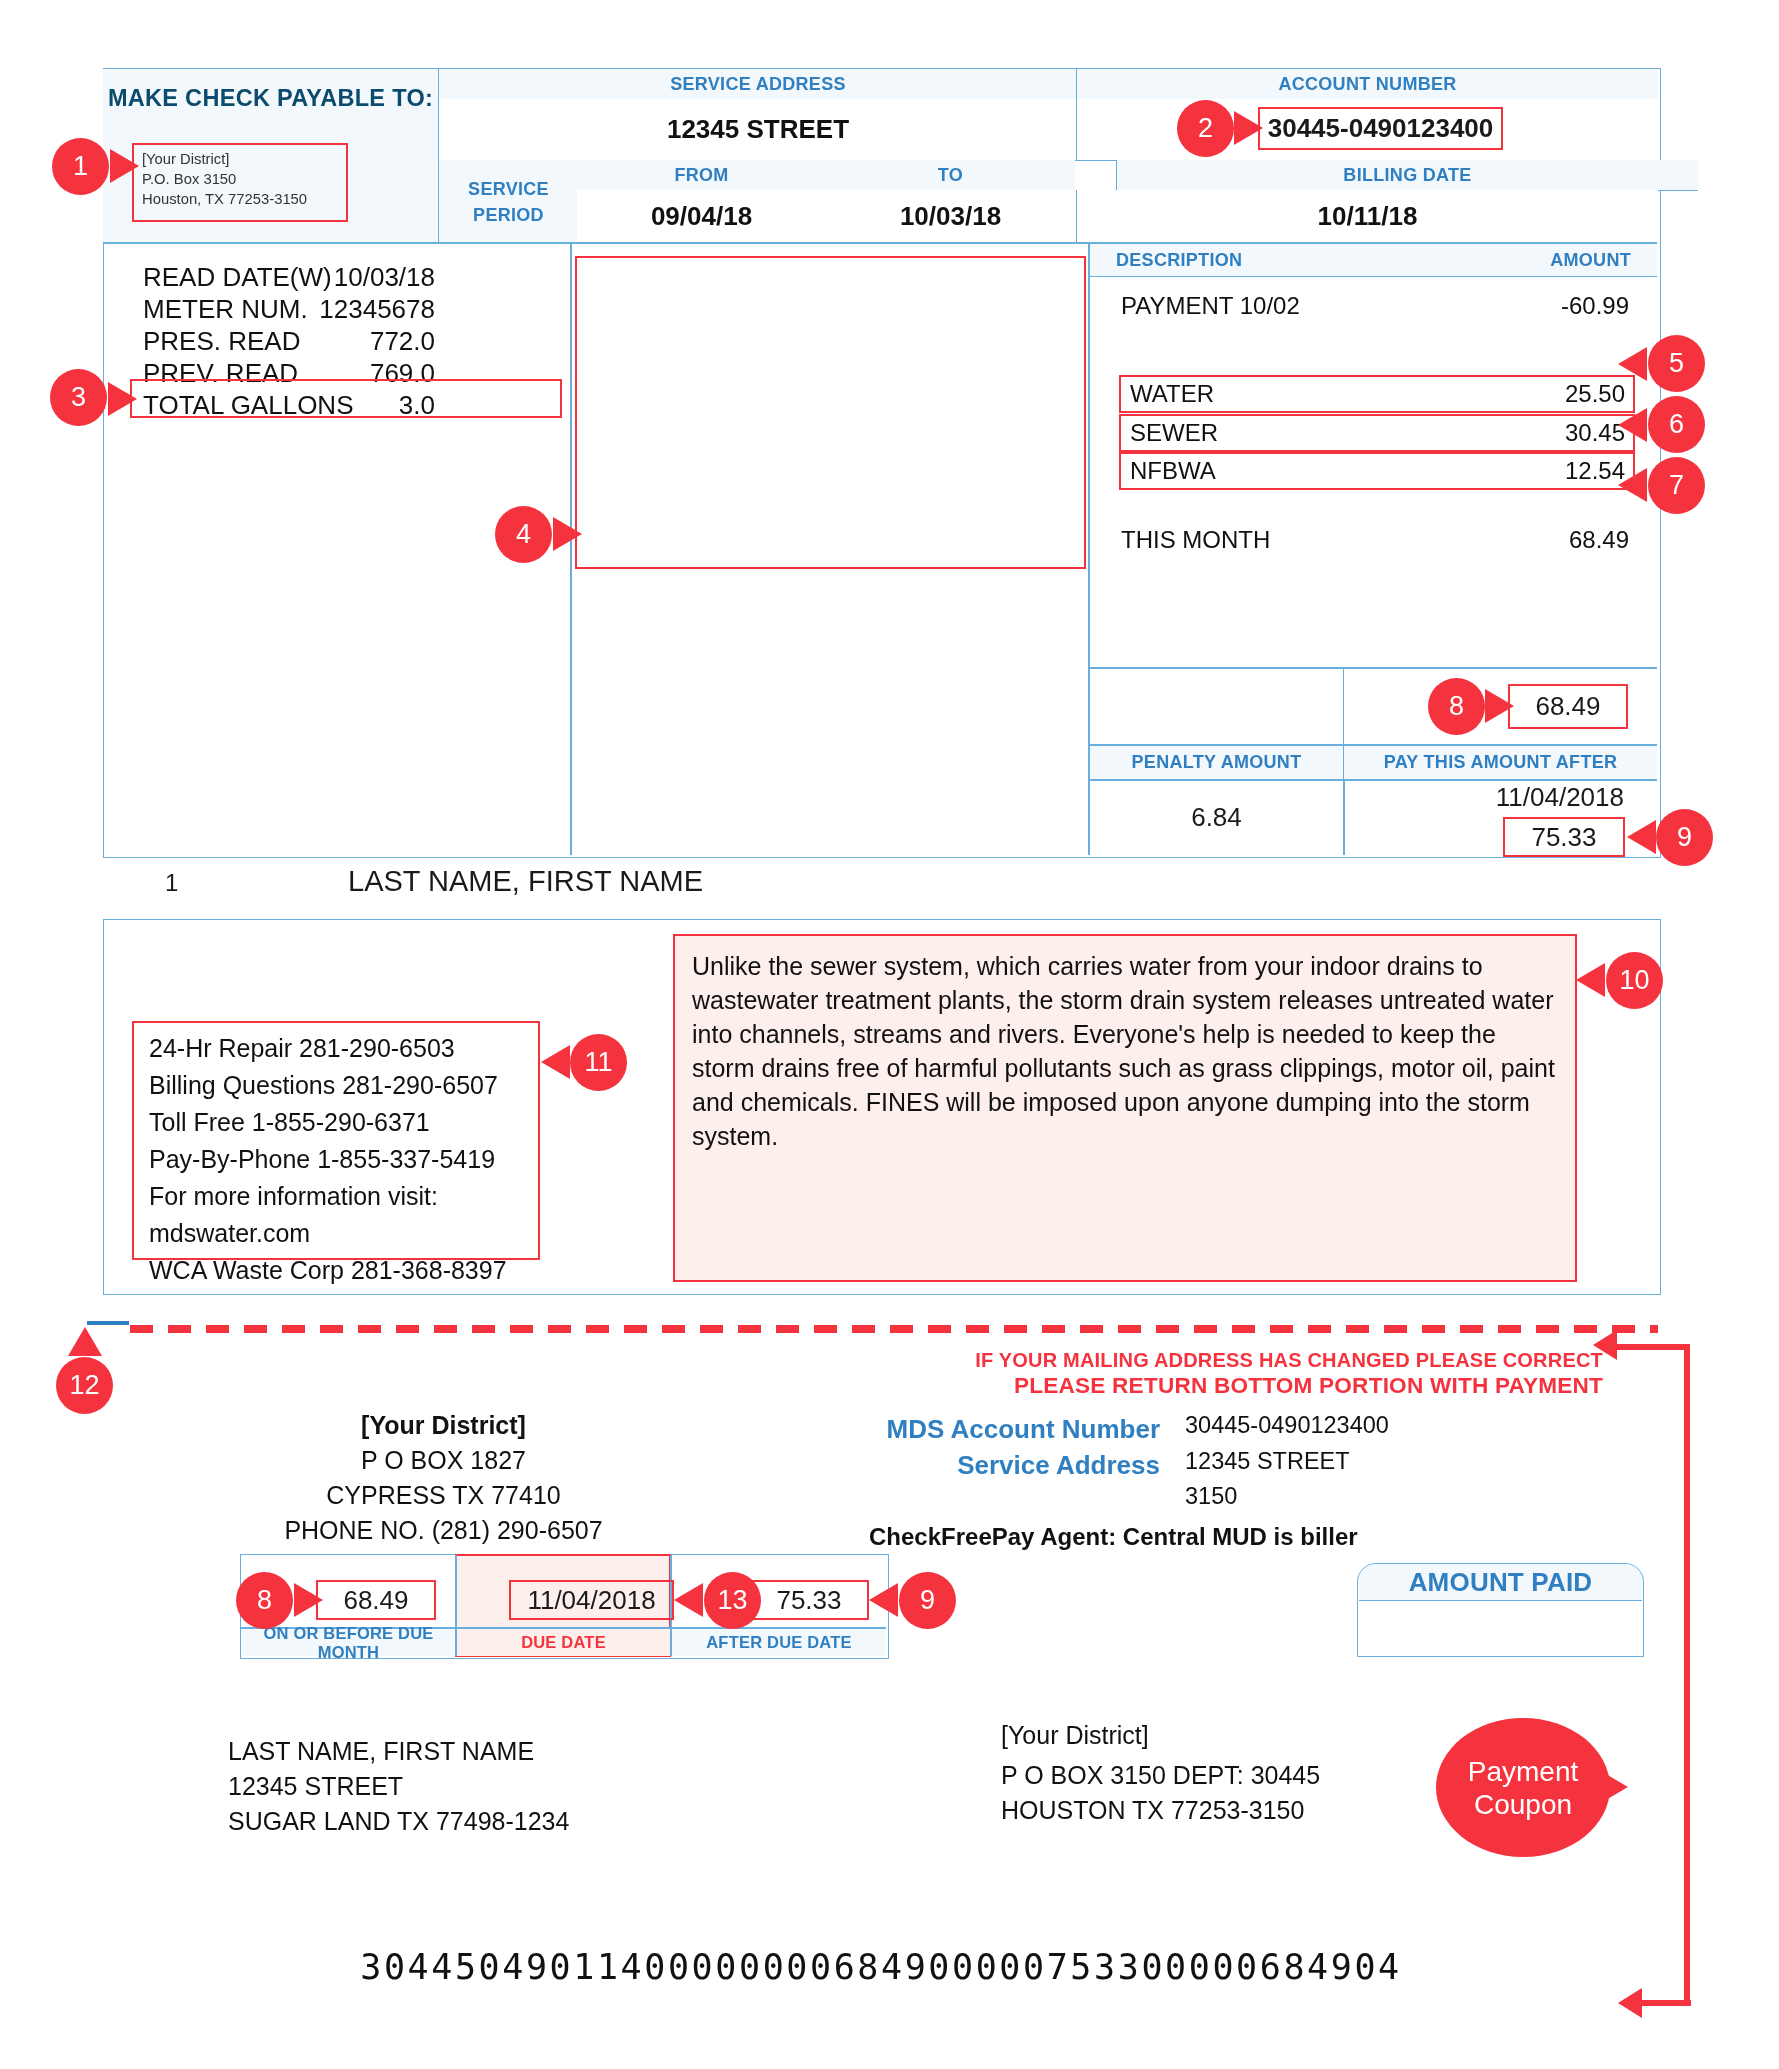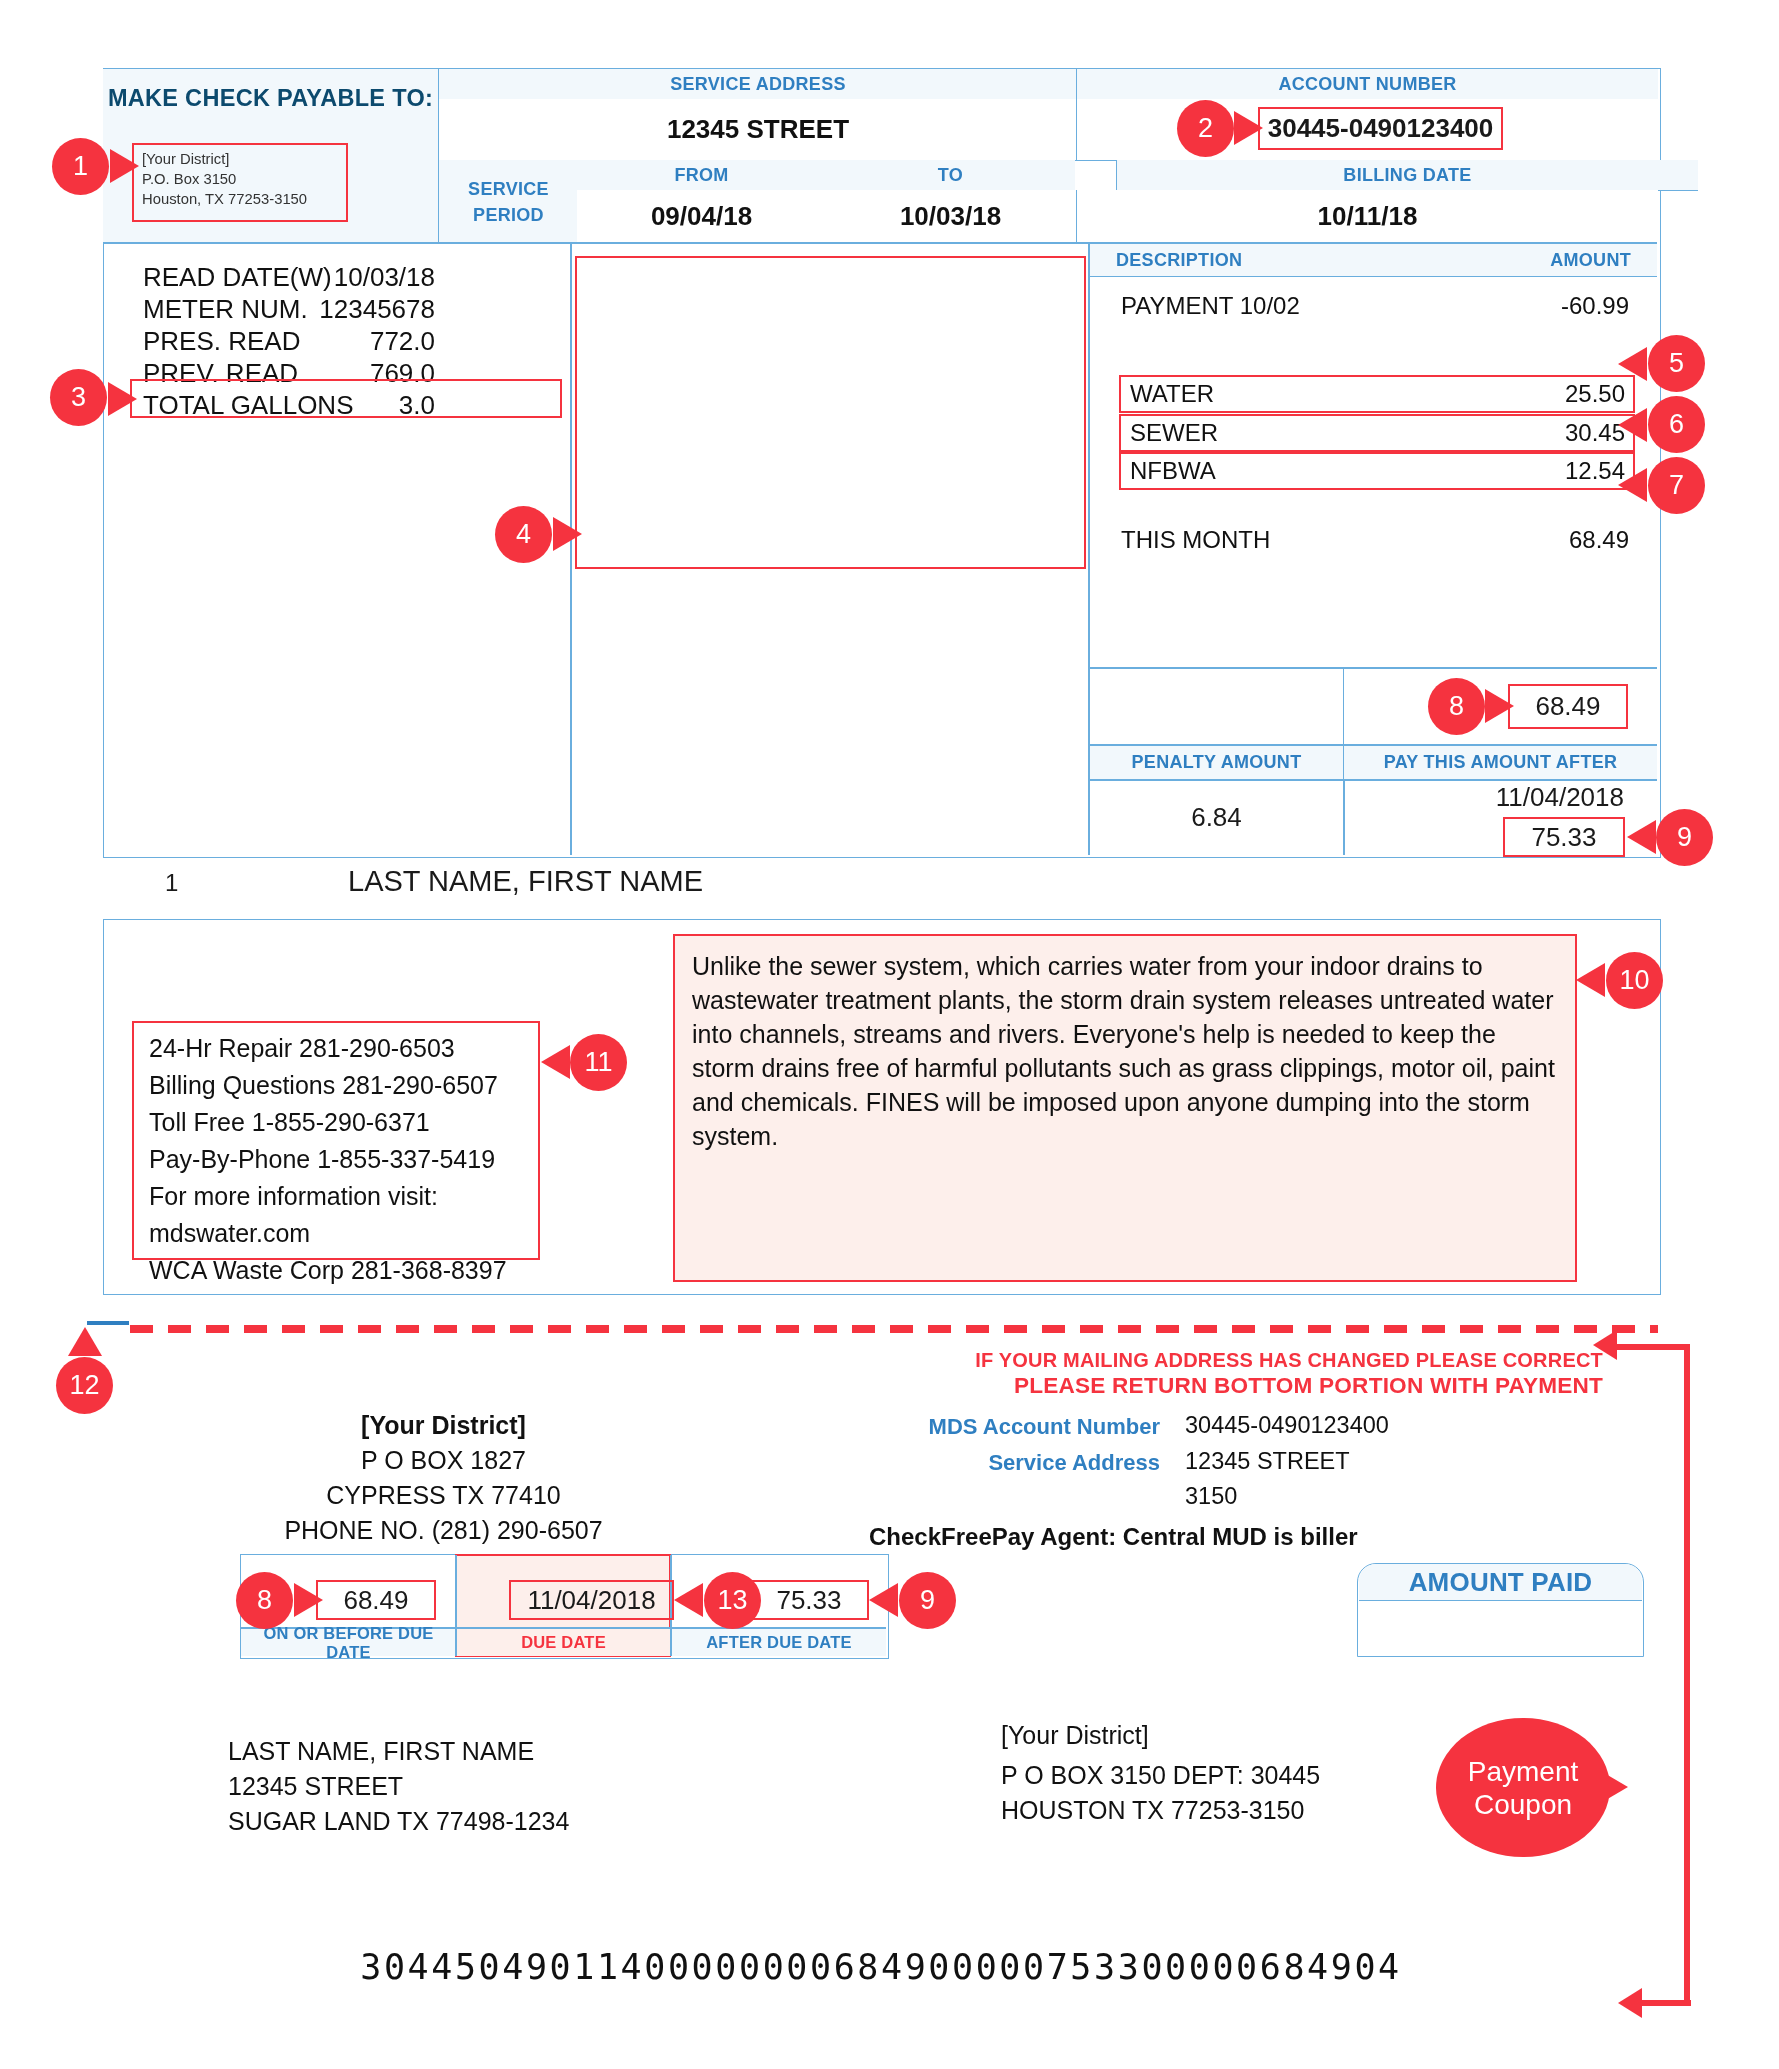--- a/index.html
+++ b/index.html
@@ -67,21 +67,21 @@
   
   .bill-row{display:flex;justify-content:space-between;font-size:24px;line-height:37px;color:#111;}
 
   
   .msg-text{font-size:25px;line-height:34px;color:#111;}
   .contact-line{font-size:25px;line-height:37px;color:#111;}
 
   
   .coupon-note1{color:#f5333f;font-size:20px;font-weight:bold;letter-spacing:0.2px;text-align:right;}
   .coupon-note2{color:#f5333f;font-size:22.6px;font-weight:bold;letter-spacing:0.2px;text-align:right;}
-  .cp-lbl{color:#2f7fc1;font-weight:bold;font-size:22px;text-align:right;}
+  .cp-lbl{color:#2f7fc1;font-weight:bold;font-size:26px;text-align:right;}
   .cp-val{font-size:23.5px;color:#111;}
   .cp-addr{font-size:25px;line-height:35px;color:#111;text-align:center;}
   .cp-addr b{font-weight:bold;}
   .boxlbl{
     color:#2f7fc1;font-weight:bold;font-size:16.5px;text-align:center;
     background:#f2f8fc;letter-spacing:0.2px;
     display:flex;align-items:center;justify-content:center;
   }
   .boxval{display:flex;align-items:center;justify-content:center;font-size:26px;color:#111;}
   .micr{
@@ -377,21 +377,21 @@
 <div class="abs mk-tail tail-l" style="left:674px;top:1583px;"></div>
 <div class="abs marker" style="left:704px;top:1572px;">13</div>
 
 <div class="abs redbox" style="left:749px;top:1580px;width:120px;height:40px;"></div>
 <div class="abs" style="left:749px;top:1580px;width:120px;height:40px;display:flex;align-items:center;justify-content:center;font-size:26px;z-index:31;">75.33</div>
 
 <div class="abs mk-tail tail-l" style="left:869px;top:1583px;"></div>
 <div class="abs marker" style="left:899px;top:1572px;">9</div>
 
 <div class="abs" style="left:241px;top:1627px;width:645px;height:1.7px;background:#6aaede;"></div>
-<div class="abs boxlbl" style="left:241px;top:1629px;width:215px;height:27px;">ON OR BEFORE DUE DATE</div>
+<div class="abs boxlbl" style="left:241px;top:1629px;width:215px;height:27px;">ON OR BEFORE DUE MONTH</div>
 <div class="abs boxlbl" style="left:457px;top:1629px;width:213px;height:27px;background:#fdefeb;color:#f5333f;">DUE DATE</div>
 <div class="abs boxlbl" style="left:672px;top:1629px;width:214px;height:27px;">AFTER DUE DATE</div>
 <div class="abs" style="left:455px;top:1555px;width:1.7px;height:101px;background:#6aaede;"></div>
 <div class="abs" style="left:670px;top:1555px;width:1.7px;height:101px;background:#6aaede;"></div>
 
 <div class="abs bottom-addr" style="left:228px;top:1734px;width:608px;">
   <div>LAST NAME, FIRST NAME</div>
   <div>12345 STREET</div>
   <div>SUGAR LAND TX 77498-1234</div>
 </div>

